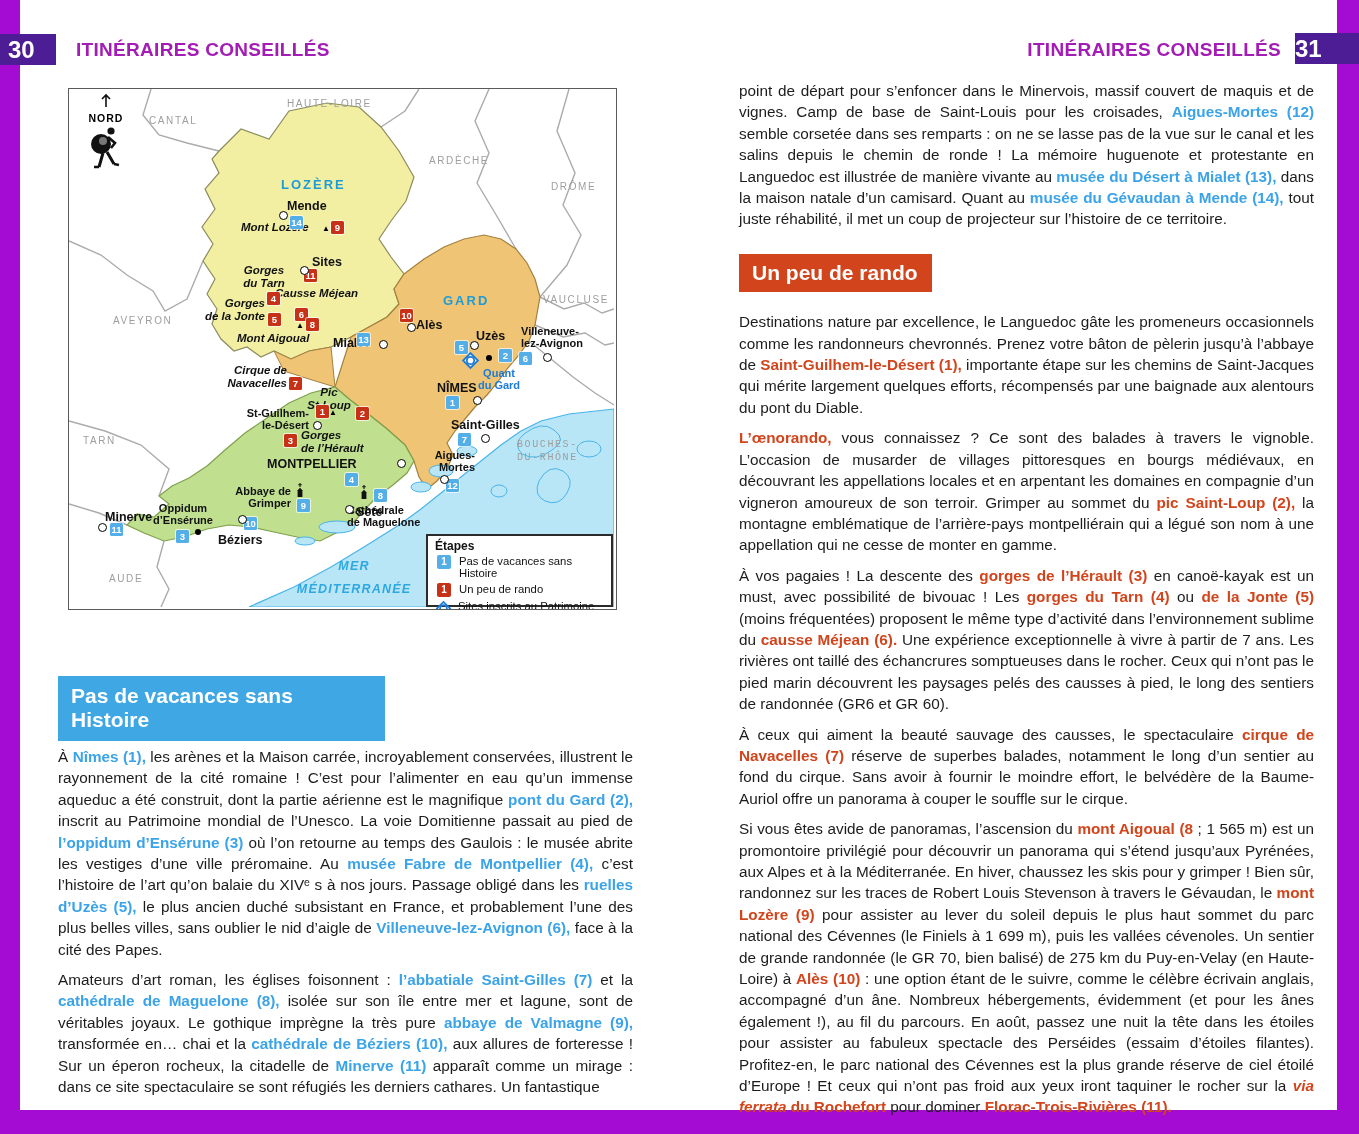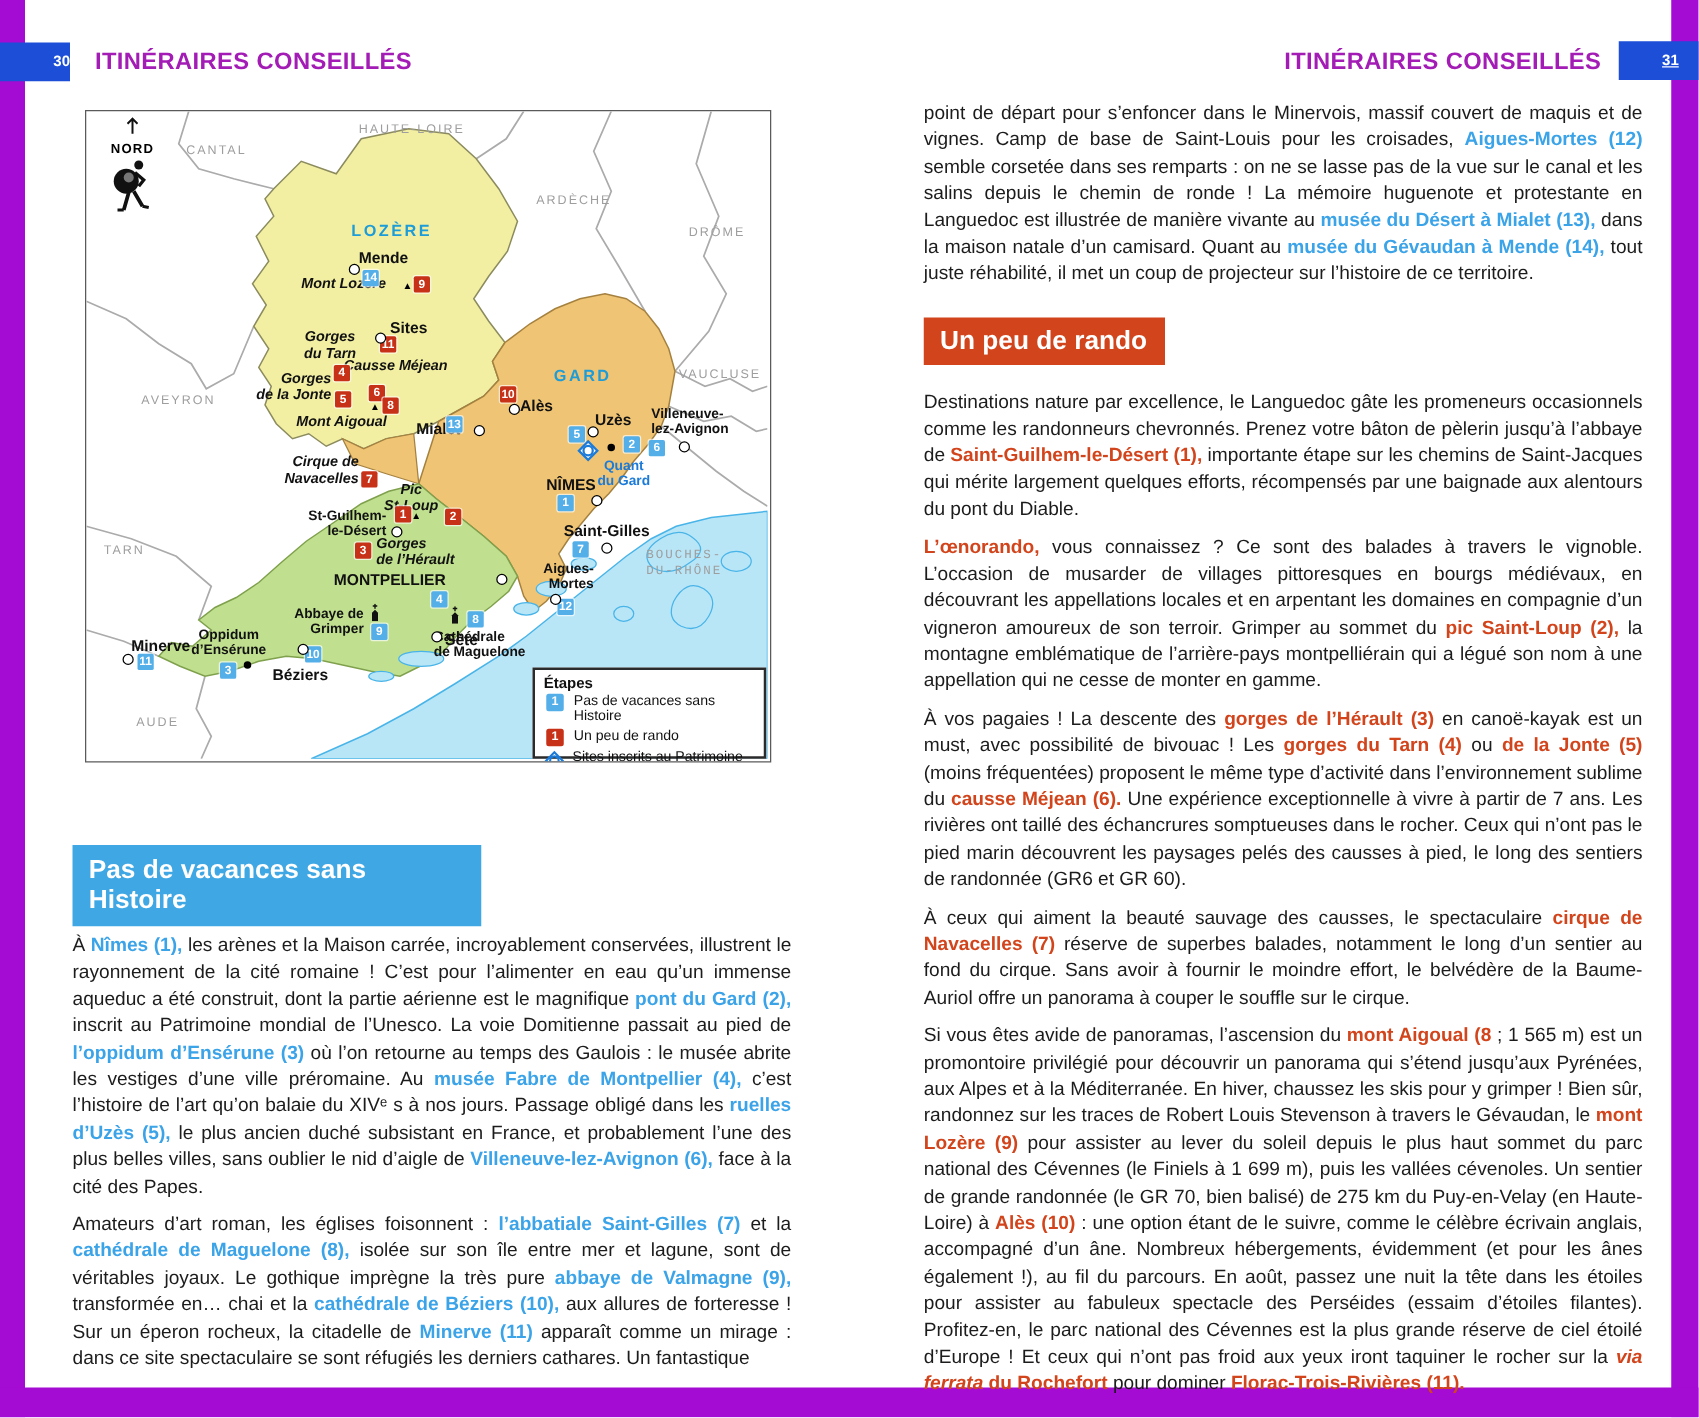--- a/index.html
+++ b/index.html
@@ -4,23 +4,23 @@
 <style>
   html,body{margin:0;padding:0;background:#fff;}
   body{font-family:"Liberation Sans",sans-serif;-webkit-font-smoothing:antialiased;}
   .page{position:relative;width:1359px;height:1134px;background:#fff;overflow:hidden;}
 
   
   .strip{position:absolute;background:#A40BD3;}
   .strip-left{left:0;top:0;width:20px;height:1134px;}
   .strip-right{left:1337px;top:0;width:22px;height:1134px;}
   .bar-bottom{left:0;top:1110px;width:1359px;height:24px;}
-  .pagenum-tab{position:absolute;background:#1d4ed8;color:#fff;font-weight:bold;font-size:12px;text-align:right;line-height:31px;}
+  .pagenum-tab{position:absolute;background:#4c1d95;color:#fff;font-weight:bold;font-size:24px;text-align:left;line-height:31px;}
   .tab-left{left:0;top:34px;width:56px;height:31px;padding-left:8px;box-sizing:border-box;}
-  .tab-right{left:1295px;top:33px;width:64px;height:31px;padding-right:16px;box-sizing:border-box;text-decoration:underline;}
+  .tab-right{left:1295px;top:33px;width:64px;height:31px;padding-right:16px;box-sizing:border-box;}
   .runhead{position:absolute;top:39px;color:#A31CB5;font-weight:bold;font-size:19px;letter-spacing:.3px;}
   .runhead.left{left:76px;}
   .runhead.right{right:78px;}
 
   
   .col{position:absolute;width:575px;font-size:15.3px;line-height:21.4px;color:#1c1c1c;text-align:justify;}
   .col-left{left:58px;top:746px;}
   .col-right{left:739px;top:80px;}
   .para{margin:0 0 9px 0;}
   .para.joined{margin-bottom:0;}
@@ -137,20 +137,22 @@
     <div class="dept" style="left:482px;top:92px;">DRÔME</div>
     <div class="dept" style="left:44px;top:226px;">AVEYRON</div>
     <div class="dept" style="left:474px;top:205px;">VAUCLUSE</div>
     <div class="dept" style="left:14px;top:346px;">TARN</div>
     <div class="dept" style="left:448px;top:350px;line-height:1.25;font-family:Liberation Mono, monospace;">BOUCHES-
 DU-RHÔNE</div>
     <div class="dept" style="left:40px;top:484px;">AUDE</div>
 
     <div class="reg" style="left:212px;top:88px;">LOZÈRE</div>
     <div class="reg" style="left:374px;top:204px;">GARD</div>
+    <div class="sea-lbl" style="left:215px;top:466px;width:140px;line-height:1.8;">MER
+MÉDITERRANÉE</div>
 
     <div class="lbl big" style="left:218px;top:110px;">Mende</div>
     <div class="lbl site" style="left:172px;top:132px;">Mont Lozère</div>
     <div class="lbl big" style="left:243px;top:166px;">Sites</div>
     <div class="lbl site ctr" style="left:158px;top:175px;width:74px;">Gorges
 du Tarn</div>
     <div class="lbl site" style="left:206px;top:198px;">Causse Méjean</div>
     <div class="lbl site rgt" style="left:110px;top:208px;width:86px;">Gorges
 de la Jonte</div>
     <div class="lbl site" style="left:168px;top:243px;">Mont Aigoual</div>

